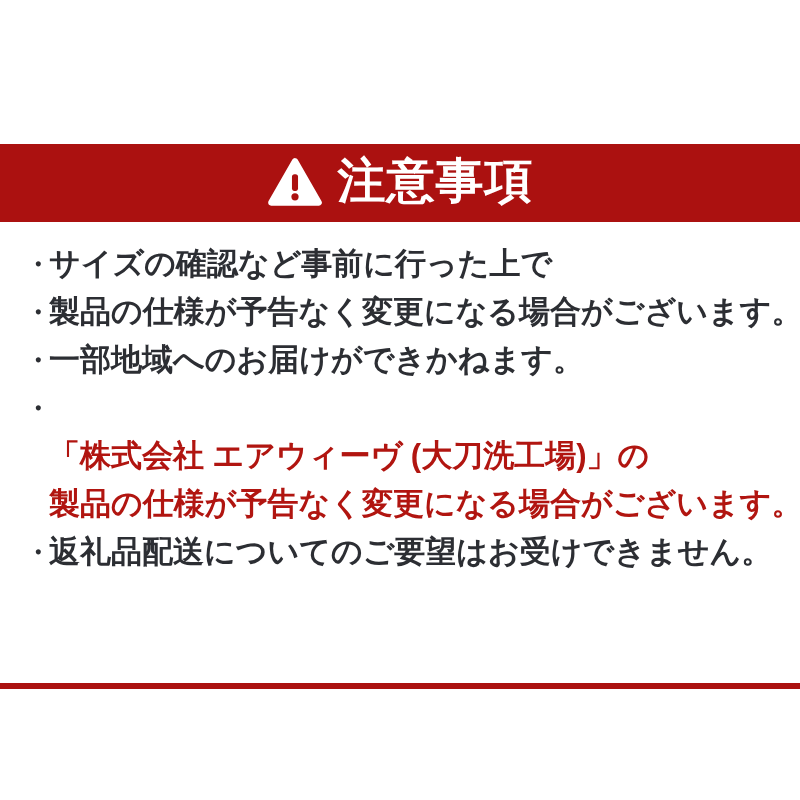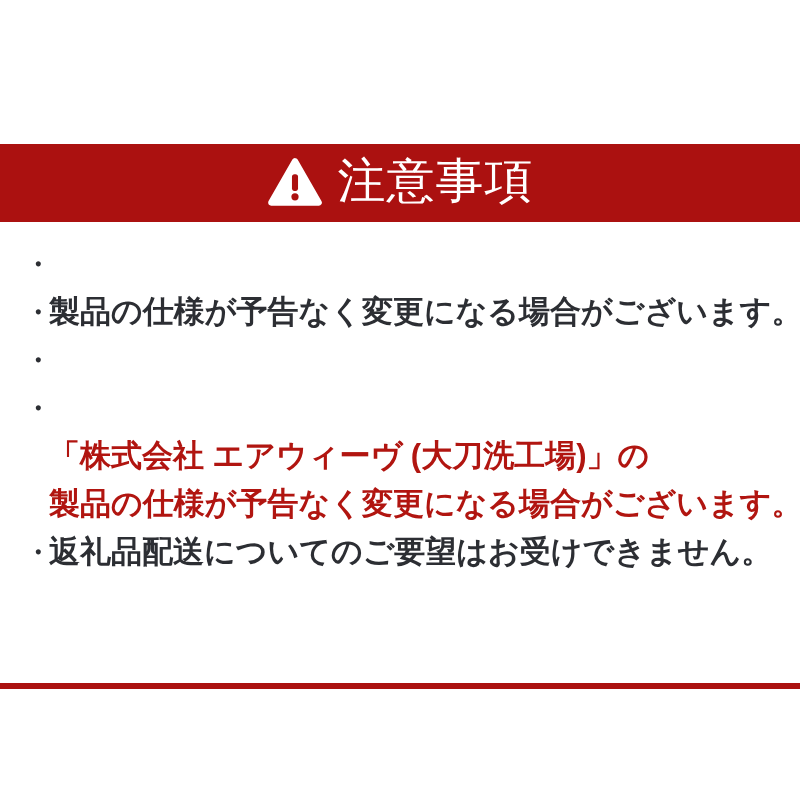--- a/index.html
+++ b/index.html
@@ -23,21 +23,21 @@
     background: var(--accent-red, #ab1110);
     display: flex;
     align-items: center;
     justify-content: center;
     gap: 15px;
   }
   .warn-icon { width: 56px; height: 56px; display: block; flex: none; }
   .notice-title {
     color: var(--header-text, #ffffff);
     font-size: 48px;
-    font-weight: 400;
+    font-weight: 700;
     letter-spacing: 1px;
     line-height: 1;
     padding-bottom: 4px;
   }
 
   
   .notes {
     position: absolute;
     top: 240px; left: 0;
     width: 800px;
@@ -79,27 +79,29 @@
       <path d="M12 2.6 L22.2 20.4 H1.8 Z" fill="#ffffff" stroke="#ffffff" stroke-width="2.6" stroke-linejoin="round"></path>
       <rect x="10.7" y="8.2" width="2.6" height="7.2" rx="1.1" fill="var(--accent-red, #ab1110)"></rect>
       <circle cx="12" cy="17.9" r="1.55" fill="var(--accent-red, #ab1110)"></circle>
     </svg>
     <div class="notice-title">注意事項</div>
   </div>
 
   <div class="notes">
     <div class="note-line" data-style="normal">
       <span class="bullet">・</span>
+      <span class="note-text">サイズの確認など事前に行った上で</span>
     </div>
     <div class="note-line" data-style="normal">
       <span class="bullet">・</span>
       <span class="note-text">製品の仕様が予告なく変更になる場合がございます。</span>
     </div>
     <div class="note-line" data-style="normal">
       <span class="bullet">・</span>
+      <span class="note-text">一部地域へのお届けができかねます。</span>
     </div>
     <div class="note-line" data-style="normal">
       <span class="bullet">・</span>
     </div>
     <div class="note-line" data-style="red">
       <span class="bullet"></span>
       <span class="note-text">「株式会社 エアウィーヴ (大刀洗工場)」の</span>
     </div>
     <div class="note-line" data-style="red">
       <span class="bullet"></span>

